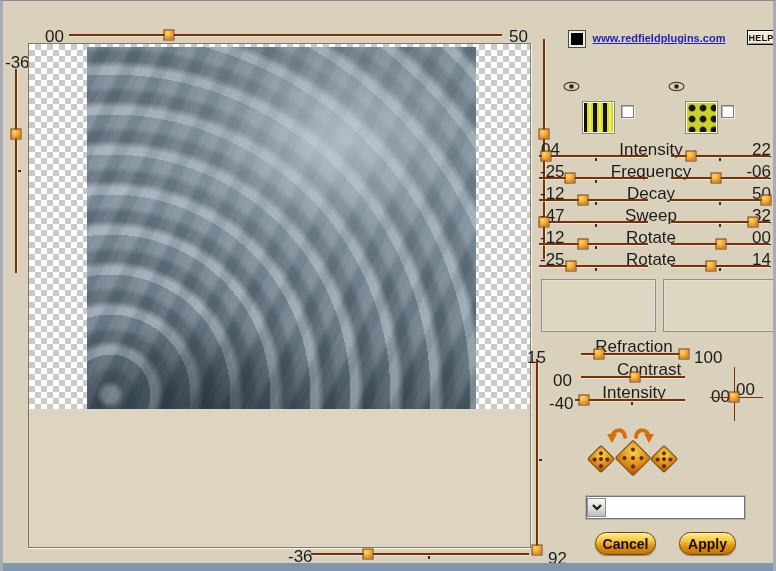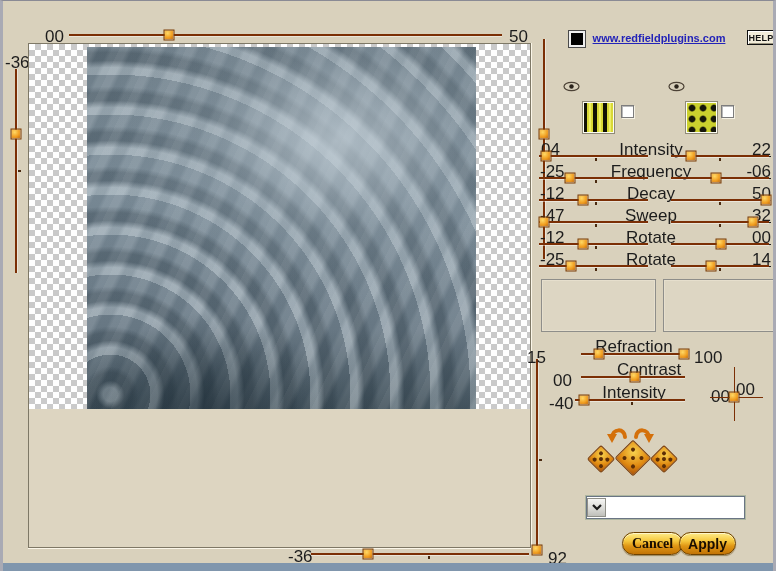--- a/index.html
+++ b/index.html
@@ -292,17 +292,17 @@
   </div>
 
   <div class="combo">
     <span class="dd-btn">
       <svg width="10" height="7" viewBox="0 0 10 7">
         <polyline points="1,1 5,5 9,1" fill="none" stroke="#1a1a1a" stroke-width="2.2"></polyline>
       </svg>
     </span>
   </div>
 
-  <div class="pill" style="left:619px;top:531px;width:61px;font-family:Liberation Serif, serif;">Cancel</div>
+  <div class="pill" style="left:592px;top:531px;width:61px;">Cancel</div>
   <div class="pill" style="left:676px;top:531px;width:57px;">Apply</div>
 
   <div class="bottomstrip"></div>
 </div>
 
 </body></html>

